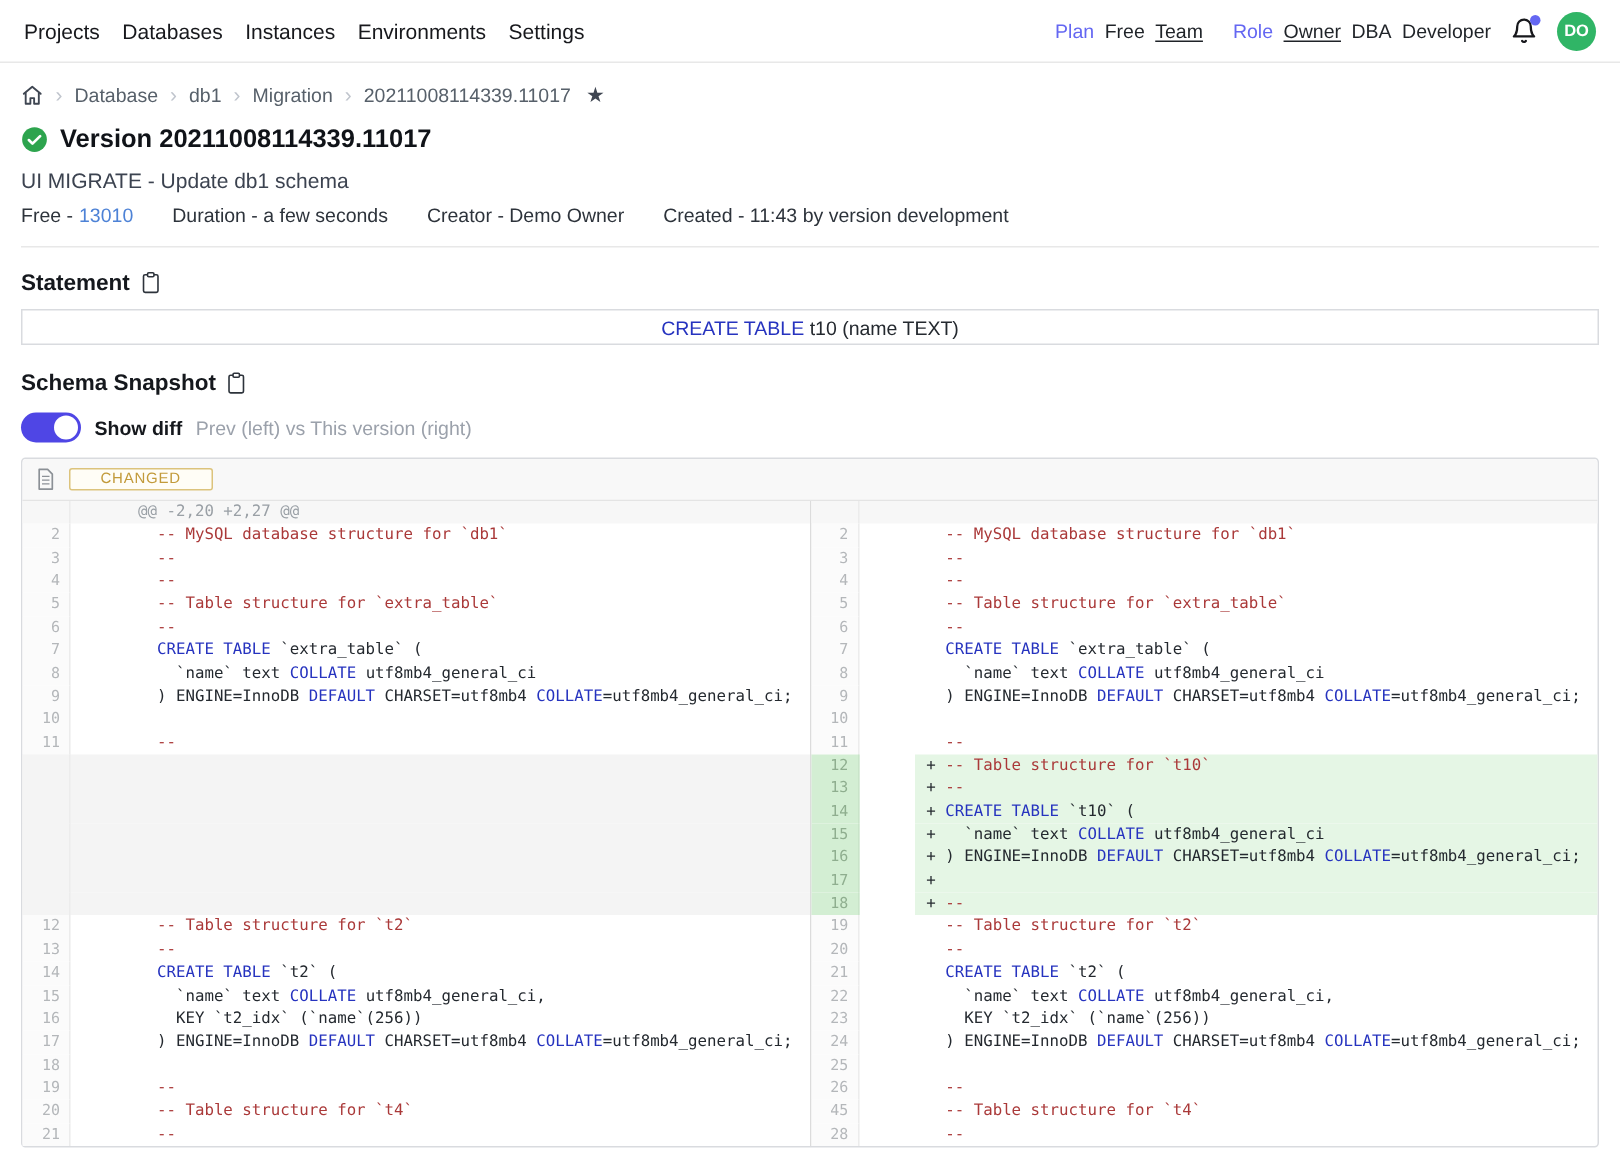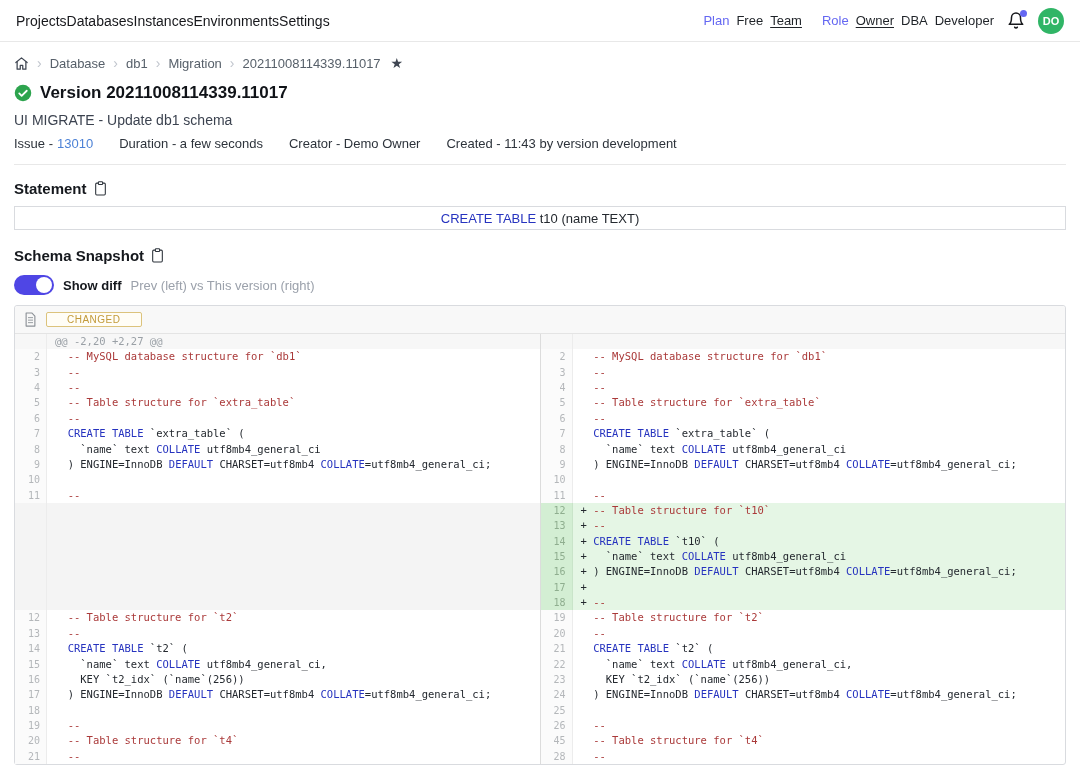--- a/index.html
+++ b/index.html
@@ -2,21 +2,21 @@
 <html style="--c-accent_link: #6467f2; --c-toggle_on: #4f46e5; --c-link: #4d82d6; --c-keyword: #2633bf; --c-comment: #aa3939; --c-added_bg: #e5f6e5; --c-added_gutter_bg: #d3eed3; --c-avatar_bg: #30b566; --c-check_green: #2da44e; --c-badge_gold: #c29a3a;"><head>
 <meta charset="utf-8">
 <style>
   * { margin:0; padding:0; box-sizing:border-box; }
   html,body { width:1080px; height:784px; background:#fff; overflow:hidden;
     font-family:"Liberation Sans", sans-serif; color:#1f2328; }
 
   
   .topnav { height:42px; display:flex; align-items:center; padding:0 16px;
     border-bottom:1px solid #e8e8e8; font-size:14px; }
-  .nav-left { display:flex; }
+  .nav-left { display:flex; gap:15px; }
   .nav-item { color:#17181c; cursor:pointer; }
   .nav-right { margin-left:auto; display:flex; align-items:center; gap:7px; font-size:13px; }
   .acc { color:var(--c-accent_link,#6467f2); }
   .und { text-decoration:underline; text-underline-offset:2px; }
   .grp-gap { width:6px; }
   .bell { position:relative; width:20px; height:20px; margin-left:6px; cursor:pointer; }
   .bell .dot { position:absolute; top:-1px; right:0px; width:7px; height:7px;
     border-radius:50%; background:var(--c-accent_link,#6467f2); }
   .avatar { width:26px; height:26px; border-radius:50%; background:var(--c-avatar_bg,#30b566);
     color:#fff; font-size:11px; font-weight:700; display:flex; align-items:center;
@@ -60,21 +60,21 @@
     background:#f8f8f8; border-bottom:1px solid #e4e4e4; border-radius:3px 3px 0 0; }
   .badge { font-size:10px; letter-spacing:.5px; color:var(--c-badge_gold,#c29a3a);
     border:1px solid #dcc37c; border-radius:2px; padding:1px 20px; background:#fffdf6; }
   .diffbody { display:flex; font-family:"DejaVu Sans Mono", monospace; }
   .pane { flex:1; min-width:0; }
   .pane.right { border-left:1px solid #dcdcdc; }
   .drow { display:flex; height:15.36px; line-height:15.4px; }
   .g { width:32px; flex:none; text-align:right; padding-right:6px; color:#b4b7ba;
     background:#fbfbfb; border-right:1px solid #ececec; font-size:10px; }
   .code { flex:1; min-width:0; padding-left:8px; white-space:pre; overflow:hidden;
-    font-size:10.5px; color:#24292f; }
+    font-size:10.5px; color:#24292f;margin-left:37px; }
   .drow.hunk { background:#f7f7f7; }
   .drow.hunk .g { background:#f7f7f7; }
   .hunktext { color:#9aa0a6; }
   .drow.filler { background:#f4f4f4; }
   .drow.filler .g { background:#f4f4f4; }
   .drow.add .g { background:var(--c-added_gutter_bg,#d3eed3); color:#8fae8f;
     border-right-color:#c9e4c9; }
   .drow.add .code { background:var(--c-added_bg,#e5f6e5); }
   .sg-k { color:var(--c-keyword,#2633bf); }
   .sg-c { color:var(--c-comment,#aa3939); }
@@ -140,21 +140,21 @@
           <path d="M7 12.5l3.2 3.2L17 9" stroke="#fff" stroke-width="2.4" fill="none" stroke-linecap="round" stroke-linejoin="round"></path>
         </svg>
     </span>
     <span class="vtitle">Version 20211008114339.11017</span>
   </div>
 
   <div class="vsub">UI MIGRATE - Update db1 schema</div>
 
   <div class="vmeta">
     <span class="meta-item">
-      <span>Issue -</span>
+      <span>Free -</span>
       <span class="link">13010</span>
     </span>
     <span>Duration - a few seconds</span>
     <span>Creator - Demo Owner</span>
     <span>Created - 11:43 by version development</span>
   </div>
 
   <div class="hr"></div>
 
   <div class="sec-head">

